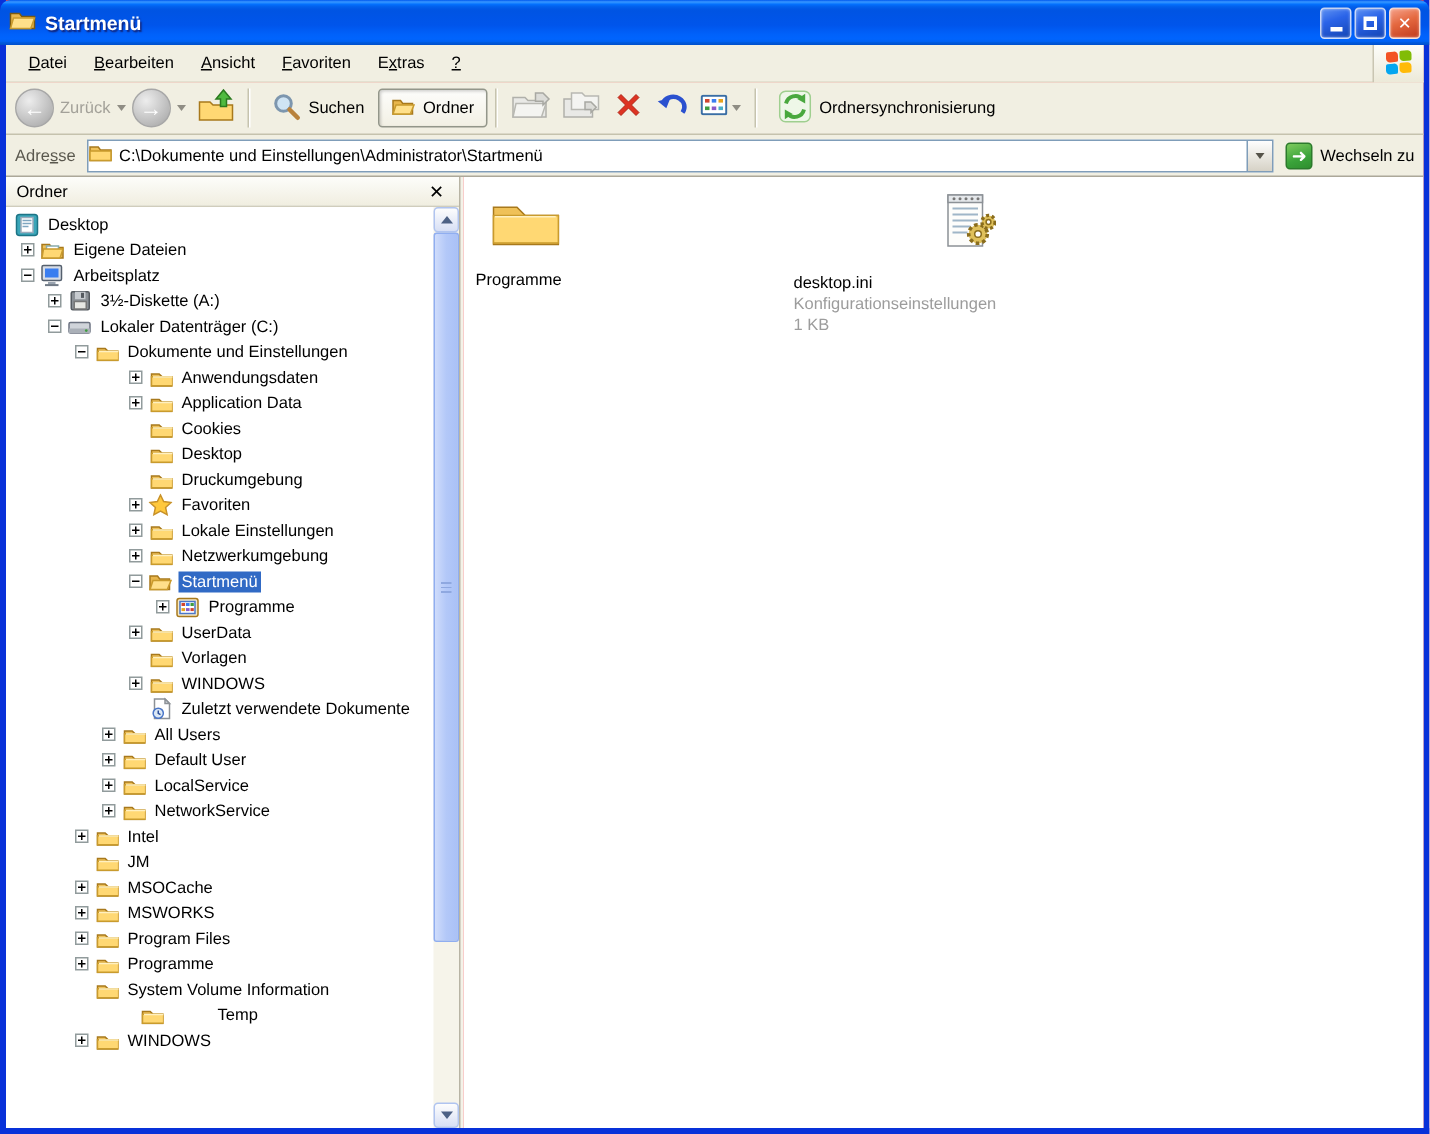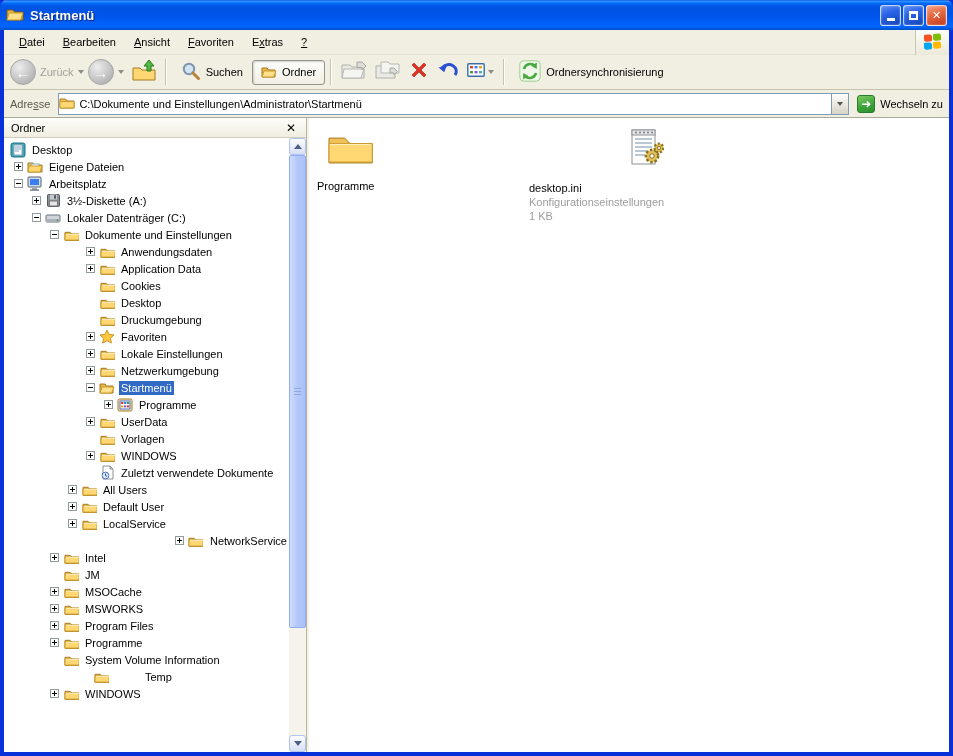--- a/index.html
+++ b/index.html
@@ -537,21 +537,21 @@
             </span>
             <span class="ticon">
               <svg width="15" height="12" viewBox="0 0 15 12" xmlns="http://www.w3.org/2000/svg">
                 <path d="M1 3.3 h5.1000000000000005 l1.7999999999999998 1.7999999999999998 h7.199999999999999 v6.3 h-14.1 z" fill="#efc158" stroke="#a8791c" stroke-width="1"></path>
                 <path d="M1 5.1000000000000005 h14.1 v6 h-14.1 z" fill="#ffd873" stroke="#c99b2d" stroke-width="1"></path>
                 <path d="M2 5.3999999999999995 h13.2" stroke="#fff0c0" stroke-width="1"></path>
               </svg>
             </span>
             <span class="tlabel">LocalService</span>
           </div>
-          <div class="trow" style="padding-left: 64px; justify-content: flex-end;">
+          <div class="trow" style="padding-left: 64px;">
             <span class="expander">
               <span class="ebox plus"></span>
             </span>
             <span class="ticon">
               <svg width="15" height="12" viewBox="0 0 15 12" xmlns="http://www.w3.org/2000/svg">
                 <path d="M1 3.3 h5.1000000000000005 l1.7999999999999998 1.7999999999999998 h7.199999999999999 v6.3 h-14.1 z" fill="#efc158" stroke="#a8791c" stroke-width="1"></path>
                 <path d="M1 5.1000000000000005 h14.1 v6 h-14.1 z" fill="#ffd873" stroke="#c99b2d" stroke-width="1"></path>
                 <path d="M2 5.3999999999999995 h13.2" stroke="#fff0c0" stroke-width="1"></path>
               </svg>
             </span>

